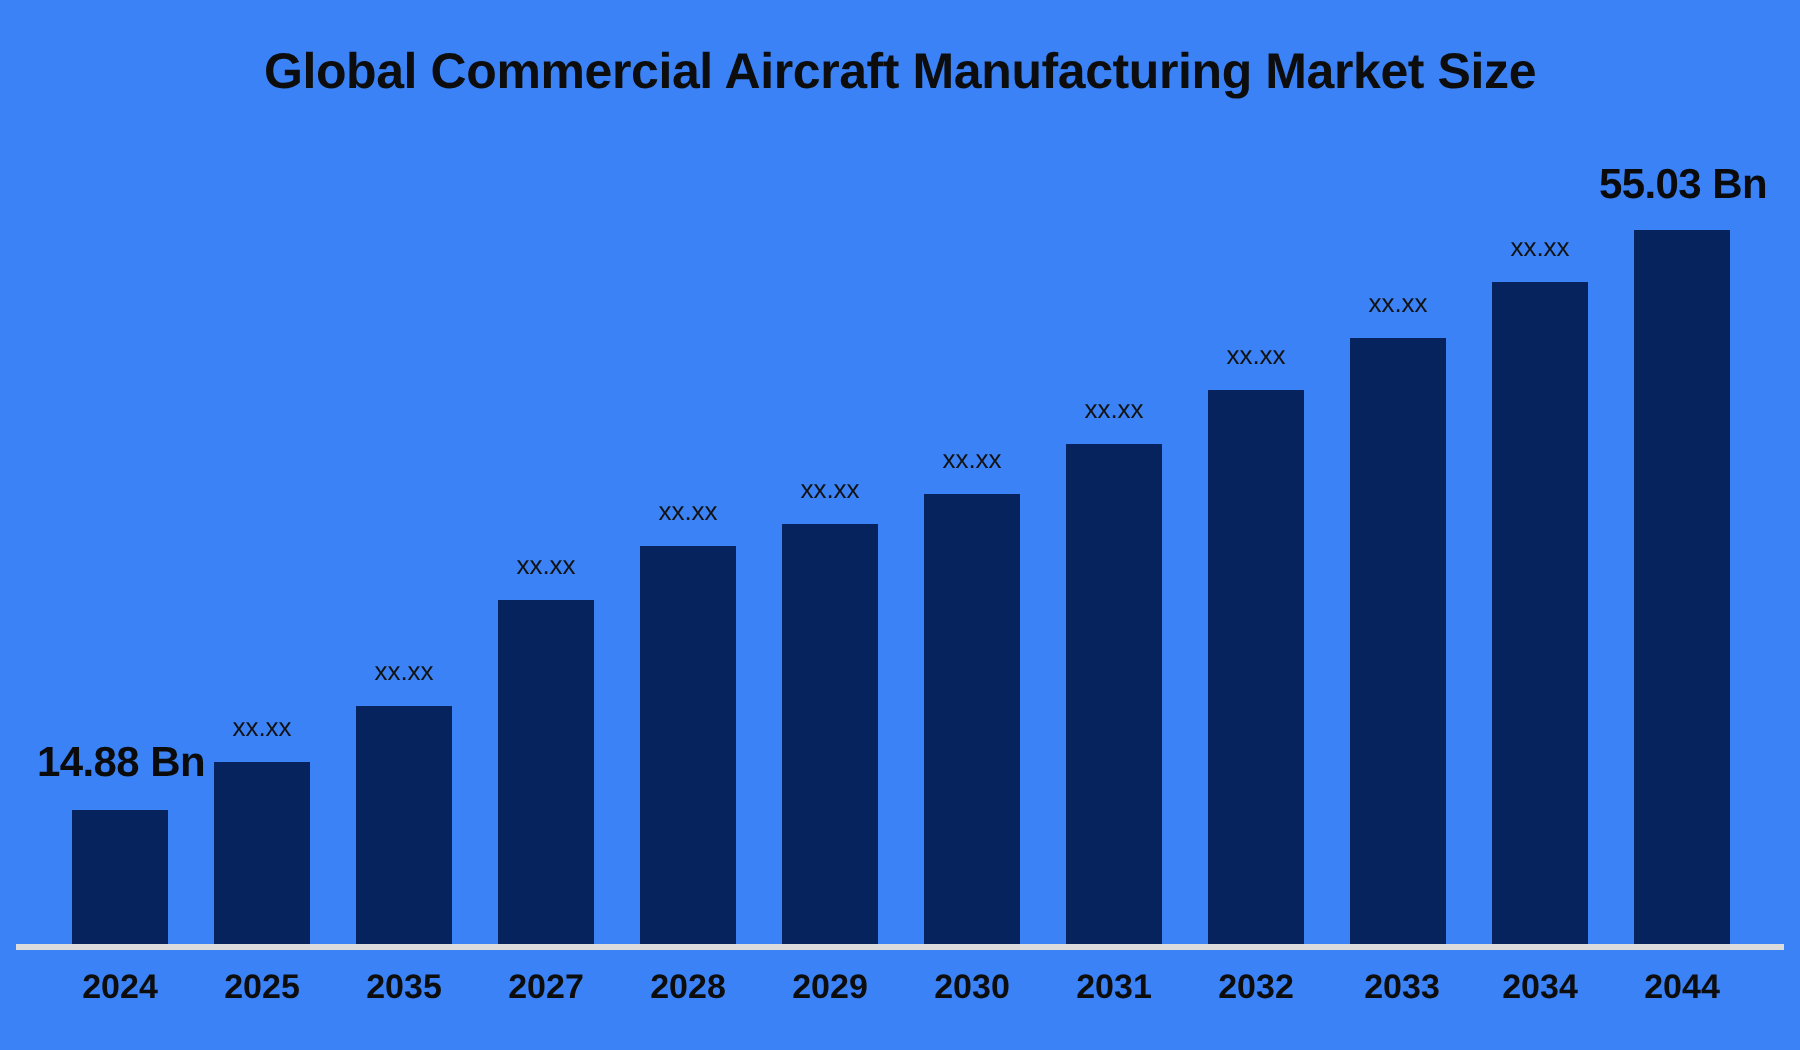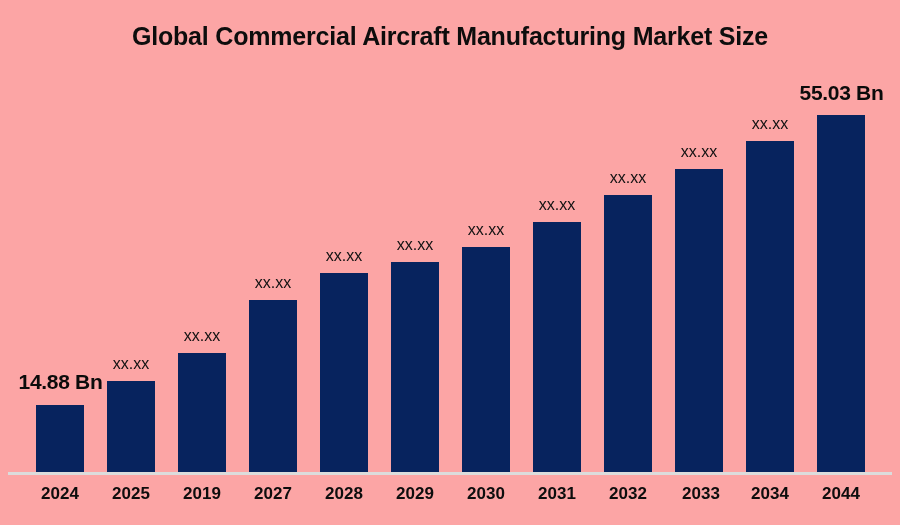--- a/index.html
+++ b/index.html
@@ -12,21 +12,21 @@
     height: 525px;
     font-family: "Liberation Sans", sans-serif;
     color: #111111;
     overflow: hidden;
   }
 
   #chart-root {
     position: relative;
     width: 900px;
     height: 525px;
-    background: #fca5a5;
+    background: #3b82f6;
   }
 
   
   .chart-title {
     position: absolute;
     top: 20px;
     left: 0;
     width: 900px;
     text-align: center;
     font-size: 25px;
@@ -57,21 +57,21 @@
 
   
   .bar {
     position: absolute;
     background: #07235e;
     bottom: 53px; 
   }
 
   .bar-value-label {
     position: absolute;
-    font-size: 16px;
+    font-size: 13px;
     font-weight: normal;
     color: #121212;
     text-align: center;
     white-space: nowrap;
     line-height: 18px;
   }
 
   .bar-value-label.emphasis {
     font-size: 21px;
     font-weight: bold;
@@ -124,21 +124,21 @@
         <div class="bar-value-label" style="left: 456px; top: 221px; width: 60px; text-align: center;">xx.xx</div>
         <div class="bar-value-label" style="left: 527px; top: 196px; width: 60px; text-align: center;">xx.xx</div>
         <div class="bar-value-label" style="left: 598px; top: 169px; width: 60px; text-align: center;">xx.xx</div>
         <div class="bar-value-label" style="left: 669px; top: 143px; width: 60px; text-align: center;">xx.xx</div>
         <div class="bar-value-label" style="left: 740px; top: 115px; width: 60px; text-align: center;">xx.xx</div>
         <div class="bar-value-label emphasis" style="left: 793px; top: 84px; width: 97px; text-align: center;">55.03 Bn</div>
       </div>
     <div id="cats-layer">
         <div class="cat-label" style="left: 36px; width: 48px;">2024</div>
         <div class="cat-label" style="left: 107px; width: 48px;">2025</div>
-        <div class="cat-label" style="left: 178px; width: 48px;">2019</div>
+        <div class="cat-label" style="left: 178px; width: 48px;">2035</div>
         <div class="cat-label" style="left: 249px; width: 48px;">2027</div>
         <div class="cat-label" style="left: 320px; width: 48px;">2028</div>
         <div class="cat-label" style="left: 391px; width: 48px;">2029</div>
         <div class="cat-label" style="left: 462px; width: 48px;">2030</div>
         <div class="cat-label" style="left: 533px; width: 48px;">2031</div>
         <div class="cat-label" style="left: 604px; width: 48px;">2032</div>
         <div class="cat-label" style="left: 677px; width: 48px;">2033</div>
         <div class="cat-label" style="left: 746px; width: 48px;">2034</div>
         <div class="cat-label" style="left: 817px; width: 48px;">2044</div>
       </div>

